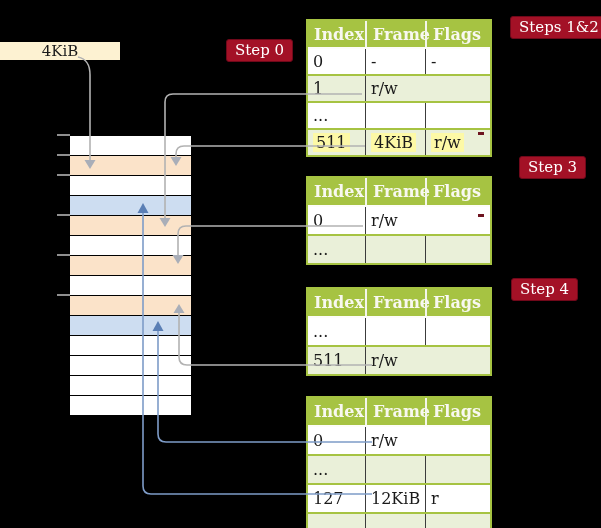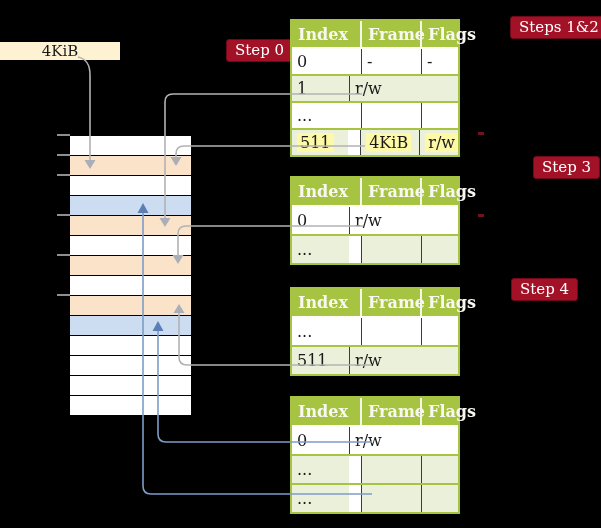--- a/index.html
+++ b/index.html
@@ -15,50 +15,50 @@
     font-size:15px;line-height:18px;text-align:center;
   }
   
   .step-label{
     position:absolute;background:var(--step-label-bg);color:var(--step-label-text);
     font-size:15px;line-height:18px;padding:1px 8px 2px 8px;border-radius:3px;
     border:1px solid #70081a;white-space:nowrap;
   }
   #step0{left:196px;top:39px;margin-left:30px;}
   #steps12{left:510px;top:16px;}
-  #step3{left:533px;top:156px;}
+  #step3{left:519px;top:156px;}
   #step4{left:511px;top:278px;}
   
   #memory{
     position:absolute;left:70px;top:135px;width:121px;
     border-top:1px solid #000;
   }
   .mrow{height:19px;border-bottom:1px solid #000;}
   .mrow.plain{background:var(--memory-row-bg);}
   .mrow.page-table{background:var(--page-table-row-bg);}
   .mrow.data-page{background:var(--data-page-row-bg);}
   .tick{
     position:absolute;left:57px;width:13px;height:2px;background:var(--tick);
   }
   
   .ptable{
-    position:absolute;left:290px;width:170px;
+    position:absolute;left:306px;width:186px;
     border:2px solid var(--table-header-bg);
     background:var(--table-row-bg);
     box-sizing:border-box;
   }
   #t1{top:19px;}  #t2{top:176px;}  #t3{top:287px;}  #t4{top:396px;}
   .trow{display:flex;}
   .trow .cell{
     box-sizing:border-box;display:flex;align-items:center;
     padding-left:5px;font-size:16px;color:#1a1a1a;
     border-left:1px solid #3c3c3c;
   }
   .trow .cell:first-child{border-left:none;}
-  .c0{width:57px;} .c1{width:60px;margin-left:12px;} .c2{width:49px;flex:1;}
+  .c0{width:57px;} .c1{width:60px;} .c2{width:49px;flex:1;}
   .thead{background:var(--table-header-bg);}
   .thead .cell{
     color:var(--table-header-text);font-weight:bold;font-size:16px;
     border-left:2px solid #f4f6ea;padding-left:6px;
   }
   .thead .cell:first-child{border-left:none;}
   .tbody-row{border-top:2px solid var(--table-header-bg);}
   .tbody-row.first{border-top:2px solid #fdfdf8;}
   .tbody-row.alt .cell{background:var(--table-row-alt-bg);}
   #t1 .trow{height:25px;} #t1 .thead{height:26px;}
@@ -185,20 +185,25 @@
       <div class="cell c2">Flags</div>
     </div>
     <div class="trow tbody-row first">
       <div class="cell c0">0</div>
       <div class="cell c2">r/w</div>
     </div>
     <div class="trow tbody-row alt">
       <div class="cell c0">...</div>
       <div class="cell c1"></div>
       <div class="cell c2"></div>
+    </div>
+    <div class="trow tbody-row">
+      <div class="cell c0">127</div>
+      <div class="cell c1">12KiB</div>
+      <div class="cell c2">r</div>
     </div>
     <div class="trow tbody-row alt">
       <div class="cell c0">...</div>
       <div class="cell c1"></div>
       <div class="cell c2"></div>
     </div>
   </div>
 
   <div class="row-marker" id="marker1"></div>
   <div class="row-marker" id="marker2"></div>

